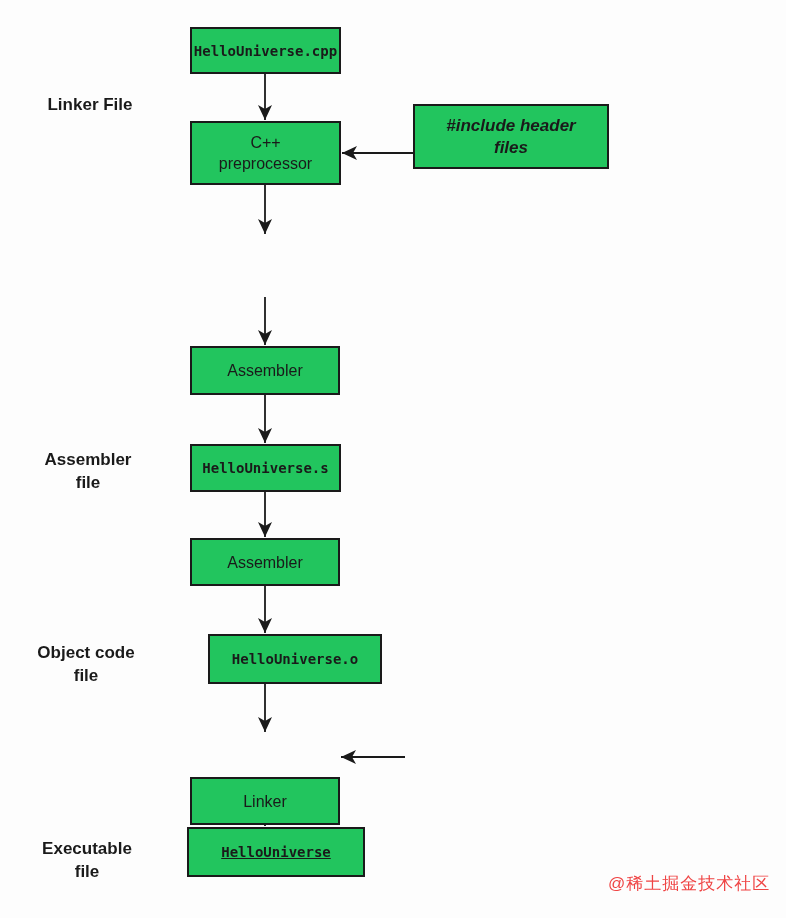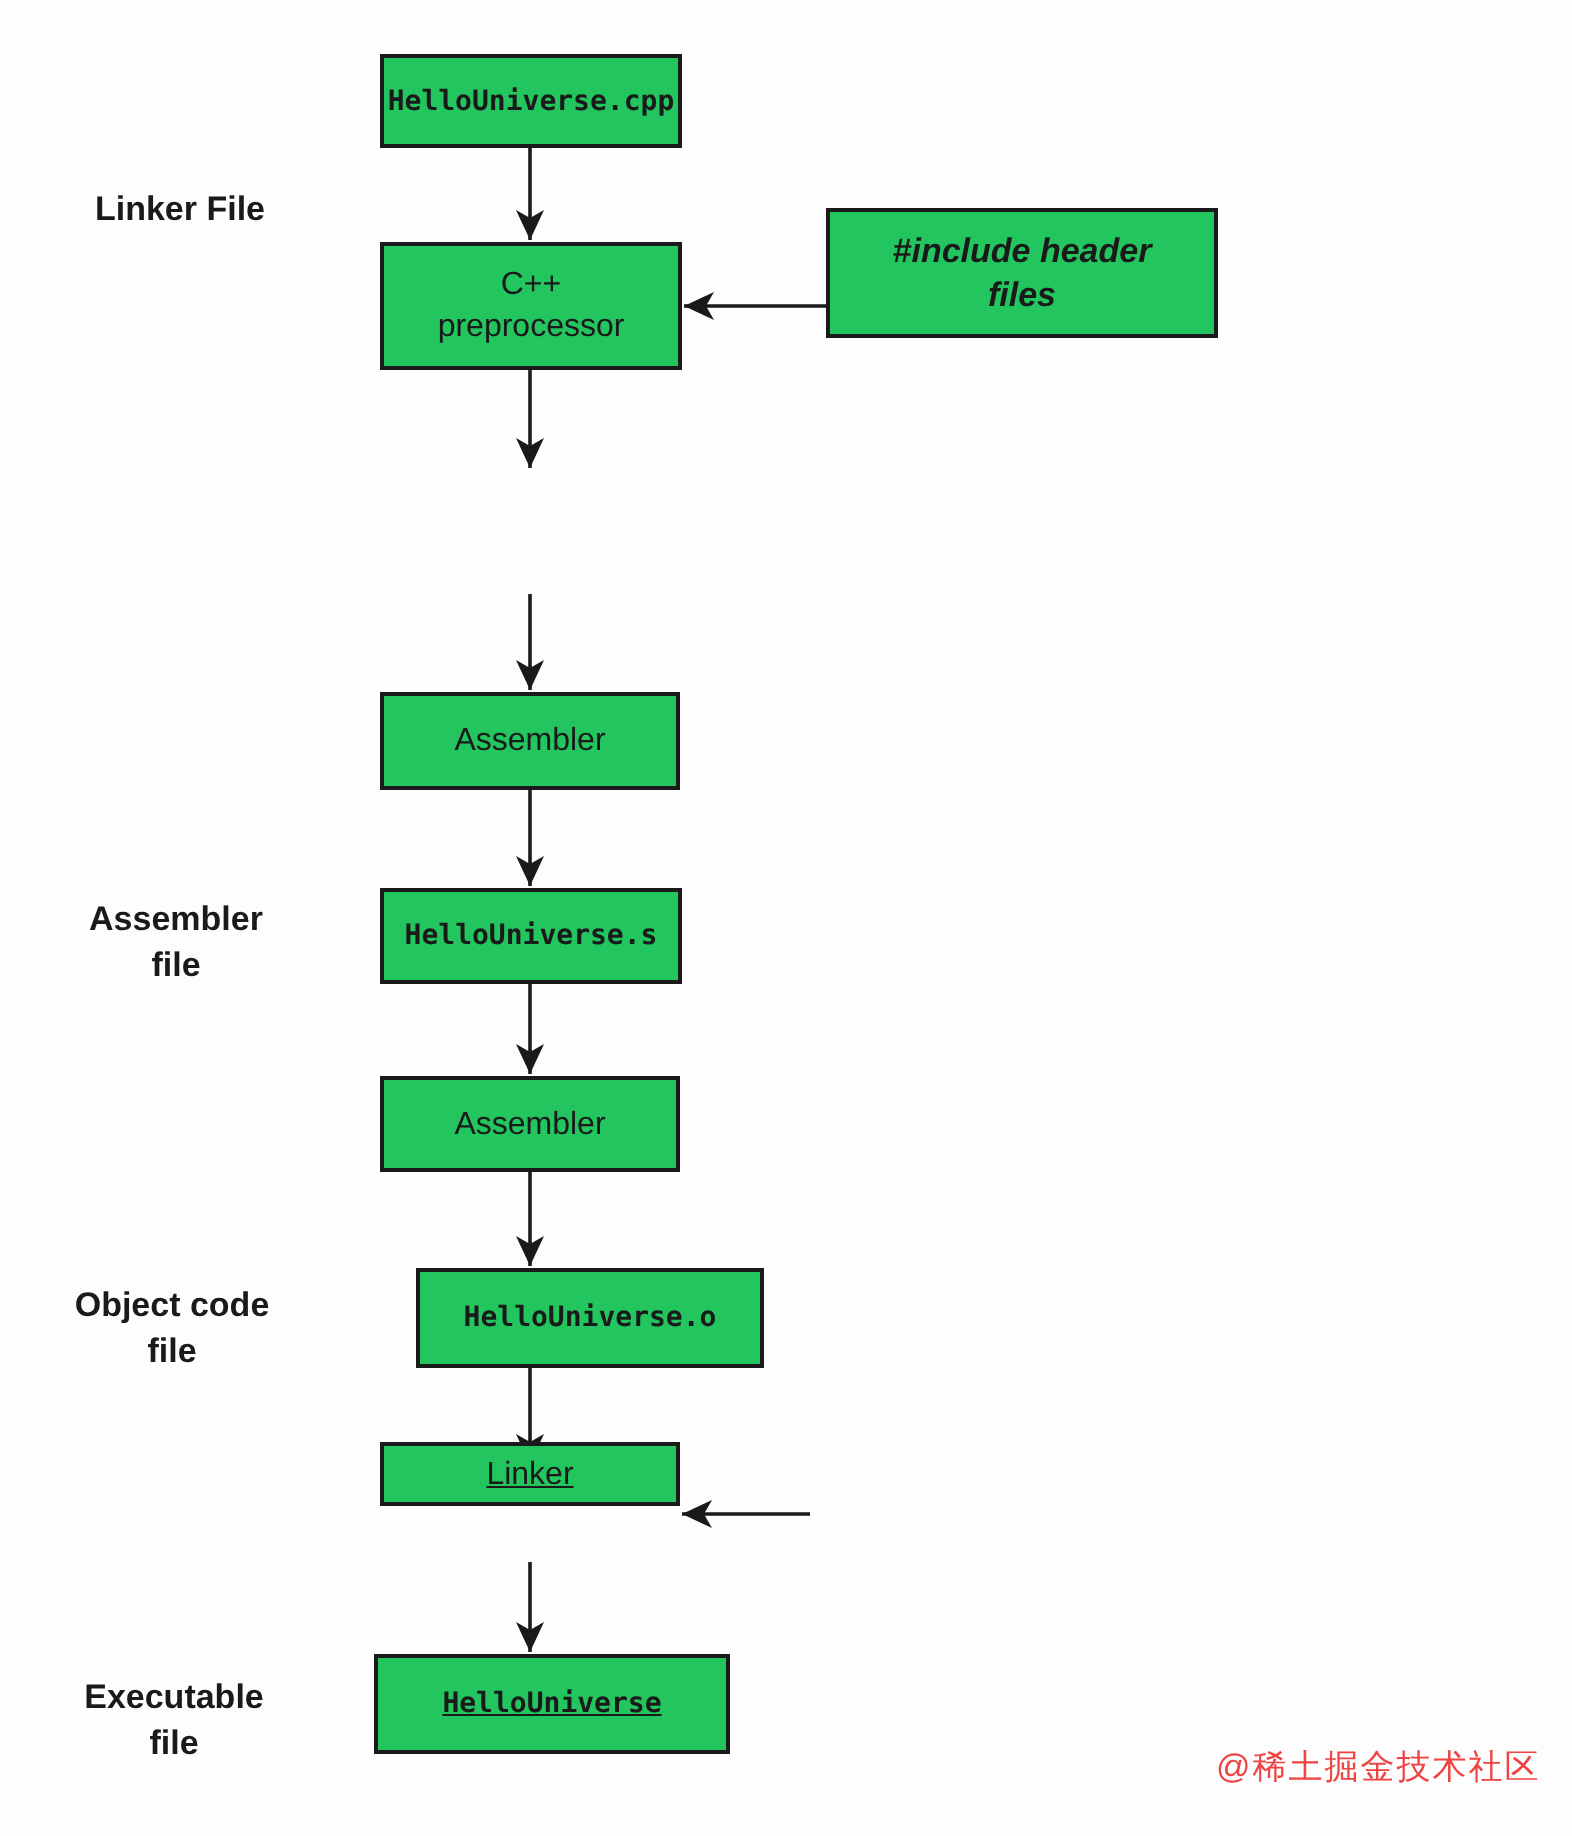--- a/index.html
+++ b/index.html
@@ -111,20 +111,20 @@
 
 
   <div class="box sans" style="left:190px; top:346px; width:150px; height:49px;">Assembler</div>
 
   <div class="box mono" style="left:190px; top:444px; width:151px; height:48px;">HelloUniverse.s</div>
 
   <div class="box sans" style="left:190px; top:538px; width:150px; height:48px;">Assembler</div>
 
   <div class="box mono" style="left:190px; top:634px; width:174px; height:50px;margin-left:18px;">HelloUniverse.o</div>
 
-  <div class="box sans" style="left:190px; top:721px; width:150px; height:32px;text-decoration:underline;">Linker</div>
+  <div class="box sans" style="left:190px; top:777px; width:150px; height:48px;">Linker</div>
 
 
   <div class="box mono" style="left:187px; top:827px; width:178px; height:50px;text-decoration:underline;">HelloUniverse</div>
 
   <div class="watermark">@稀土掘金技术社区</div>
 
 </div>
 
 </body></html>

